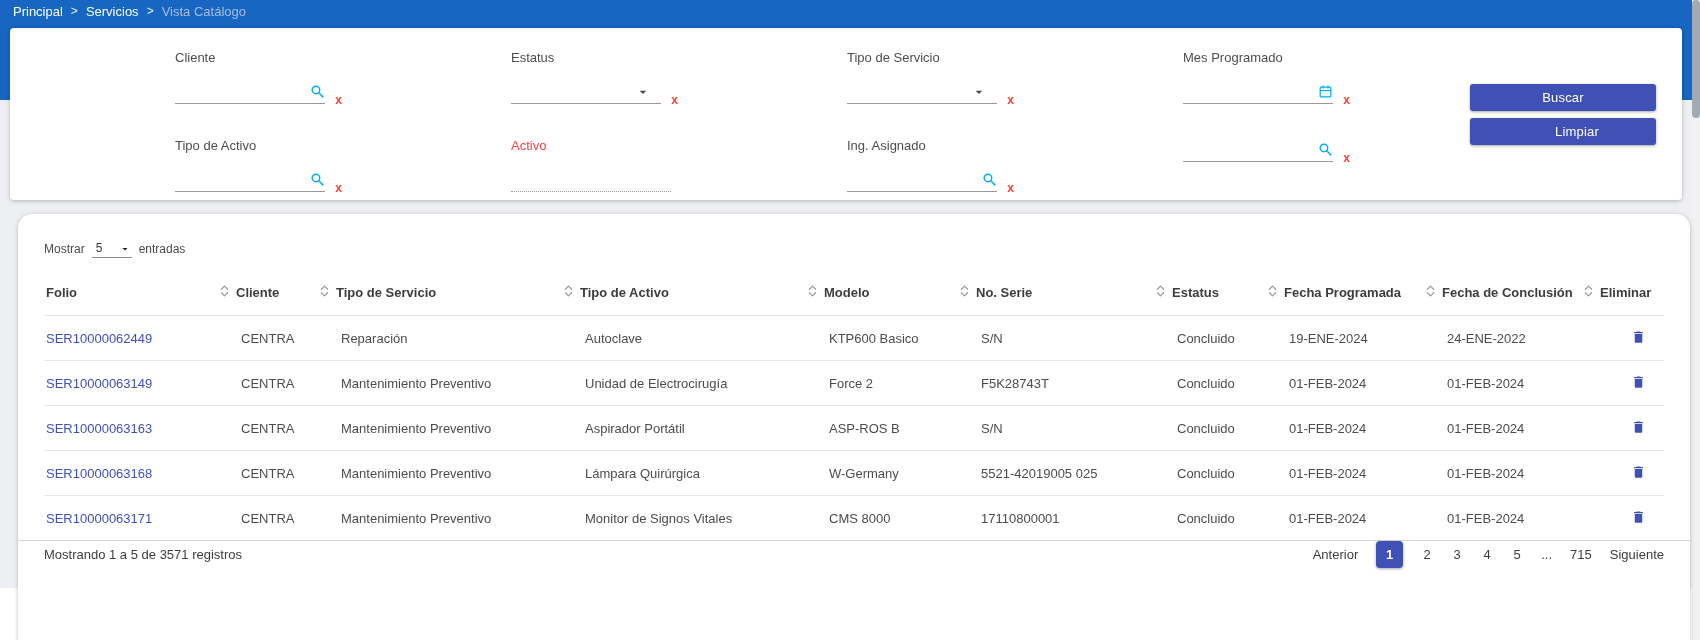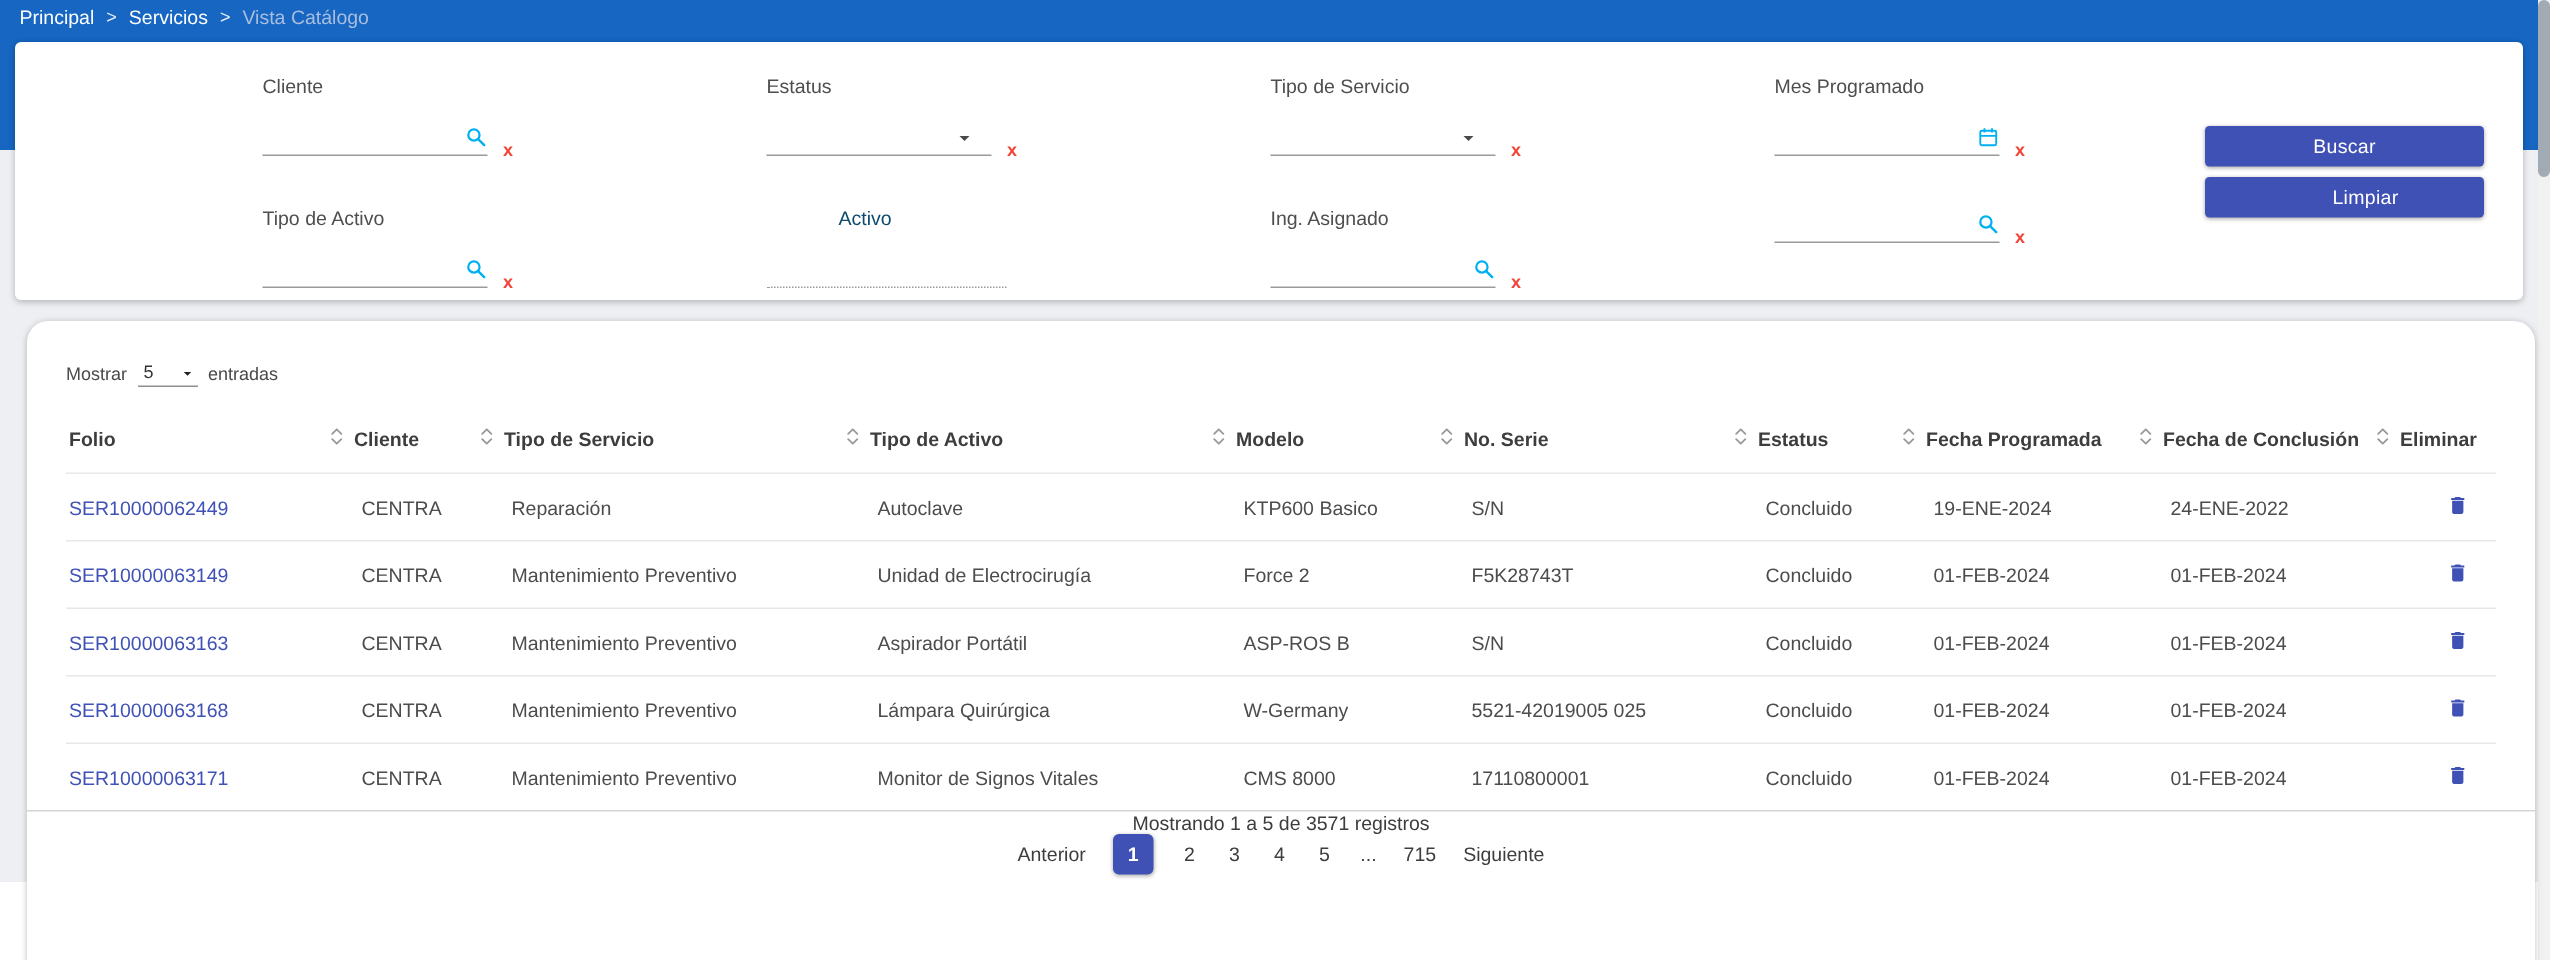--- a/index.html
+++ b/index.html
@@ -17,21 +17,21 @@
   .breadcrumb .current { color:#a9bedf;text-align:center; }
   
   .sb-track { position:absolute; right:0; top:0; width:8px; height:640px; background:#f1f1f1; }
   .sb-thumb { position:absolute; right:0; top:0; width:8px; height:118px; background:#a2aab3; border-radius:4px; }
   
   .filter-card { position:absolute; top:28px; left:10px; width:1672px; height:172px; background:#fff; border-radius:4px; box-shadow:0 1px 4px rgba(0,0,0,.25); z-index:3; }
   .table-card  { position:absolute; top:214px; left:18px; width:1672px; height:460px; background:#fff; border-radius:14px; box-shadow:0 1px 4px rgba(0,0,0,.25); z-index:3; }
   
   .filter-grid { position:absolute; left:165px; top:22px; display:grid; grid-template-columns:repeat(4,336px); row-gap:34px; }
   .flabel { display:block; font-size:13px; color:#4e4e4e; margin-bottom:15px; }
-  .flabel.dim { color:#0c4a6e;margin-left:48px; }
+  .flabel.dim { color:#ef4444; }
   .finput { position:relative; width:150px; height:24px; border-bottom:1px solid #9a9a9a; display:flex; align-items:center; justify-content:flex-end; }
   .finput.dotted { border-bottom:1px dotted #9a9a9a; width:160px; }
   .icon-btn { display:inline-flex; align-items:center; cursor:pointer; }
   .chev { display:inline-flex; margin-right:10px; }
   .clear-x { position:absolute; right:-17px; bottom:-3px; color:#f44336; font-size:12px; font-weight:bold; cursor:pointer; line-height:1; }
   
   .btn { position:absolute; right:26px; width:186px; height:27px; background:#3f51b5; color:#fff; border:none; border-radius:3px; font-family:inherit; font-size:13px; letter-spacing:.2px; cursor:pointer; box-shadow:0 1px 3px rgba(0,0,0,.35);margin-left:40px; }
   .btn.buscar { top:56px; }
   .btn.limpiar { top:90px;padding-left:28px; }
   
@@ -39,21 +39,21 @@
   .sel-wrap { position:relative; display:inline-flex; align-items:center; }
   .len-select { appearance:none; -moz-appearance:none; -webkit-appearance:none; border:none; border-bottom:1px solid #8f8f8f; background:transparent; font-family:inherit; font-size:12px; color:#333; width:40px; padding:1px 14px 2px 4px; cursor:pointer; }
   .sel-chev { position:absolute; right:1px; pointer-events:none; }
   table.grid { margin:14px 26px 0; width:1620px; border-collapse:collapse; table-layout:fixed; }
   th { text-align:left; font-size:13px; font-weight:bold; color:#3d3d3d; padding:12px 0 14px; white-space:nowrap; cursor:pointer; }
   th .th-inner { display:flex; align-items:center; gap:7px; }
   td { font-size:13px; color:#4c4c4c; height:45px; border-top:1px solid #e7e7e7; padding-left:21px; white-space:nowrap; overflow:hidden;margin-left:47px; }
   td.first, th.first { padding-left:2px; }
   .folio-link { color:#3f51b5; text-decoration:none; cursor:pointer; }
   .trash { background:none; border:none; cursor:pointer; margin-left:26px; display:inline-flex; padding:0; }
-  .tfooter { border-top:1px solid #d5d5d5; margin-top:-1px; padding:0 26px; display:flex; justify-content:space-between; align-items:center; font-size:13px; color:#3d3d3d;flex-direction:column; }
+  .tfooter { border-top:1px solid #d5d5d5; margin-top:-1px; padding:0 26px; display:flex; justify-content:space-between; align-items:center; font-size:13px; color:#3d3d3d; }
   .pagination { display:flex; align-items:center; gap:18px; }
   .page-btn { cursor:pointer; color:#3d3d3d; }
   .page-num { cursor:pointer; min-width:12px; text-align:center; }
   .page-num.active { background:#3f51b5; color:#fff; width:27px; height:27px; line-height:27px; border-radius:4px; box-shadow:0 1px 3px rgba(0,0,0,.35); font-weight:bold; }
   .page-ellipsis { color:#3d3d3d; }
 </style>
 </head>
 <body>
 
 <div class="top-band"></div>

